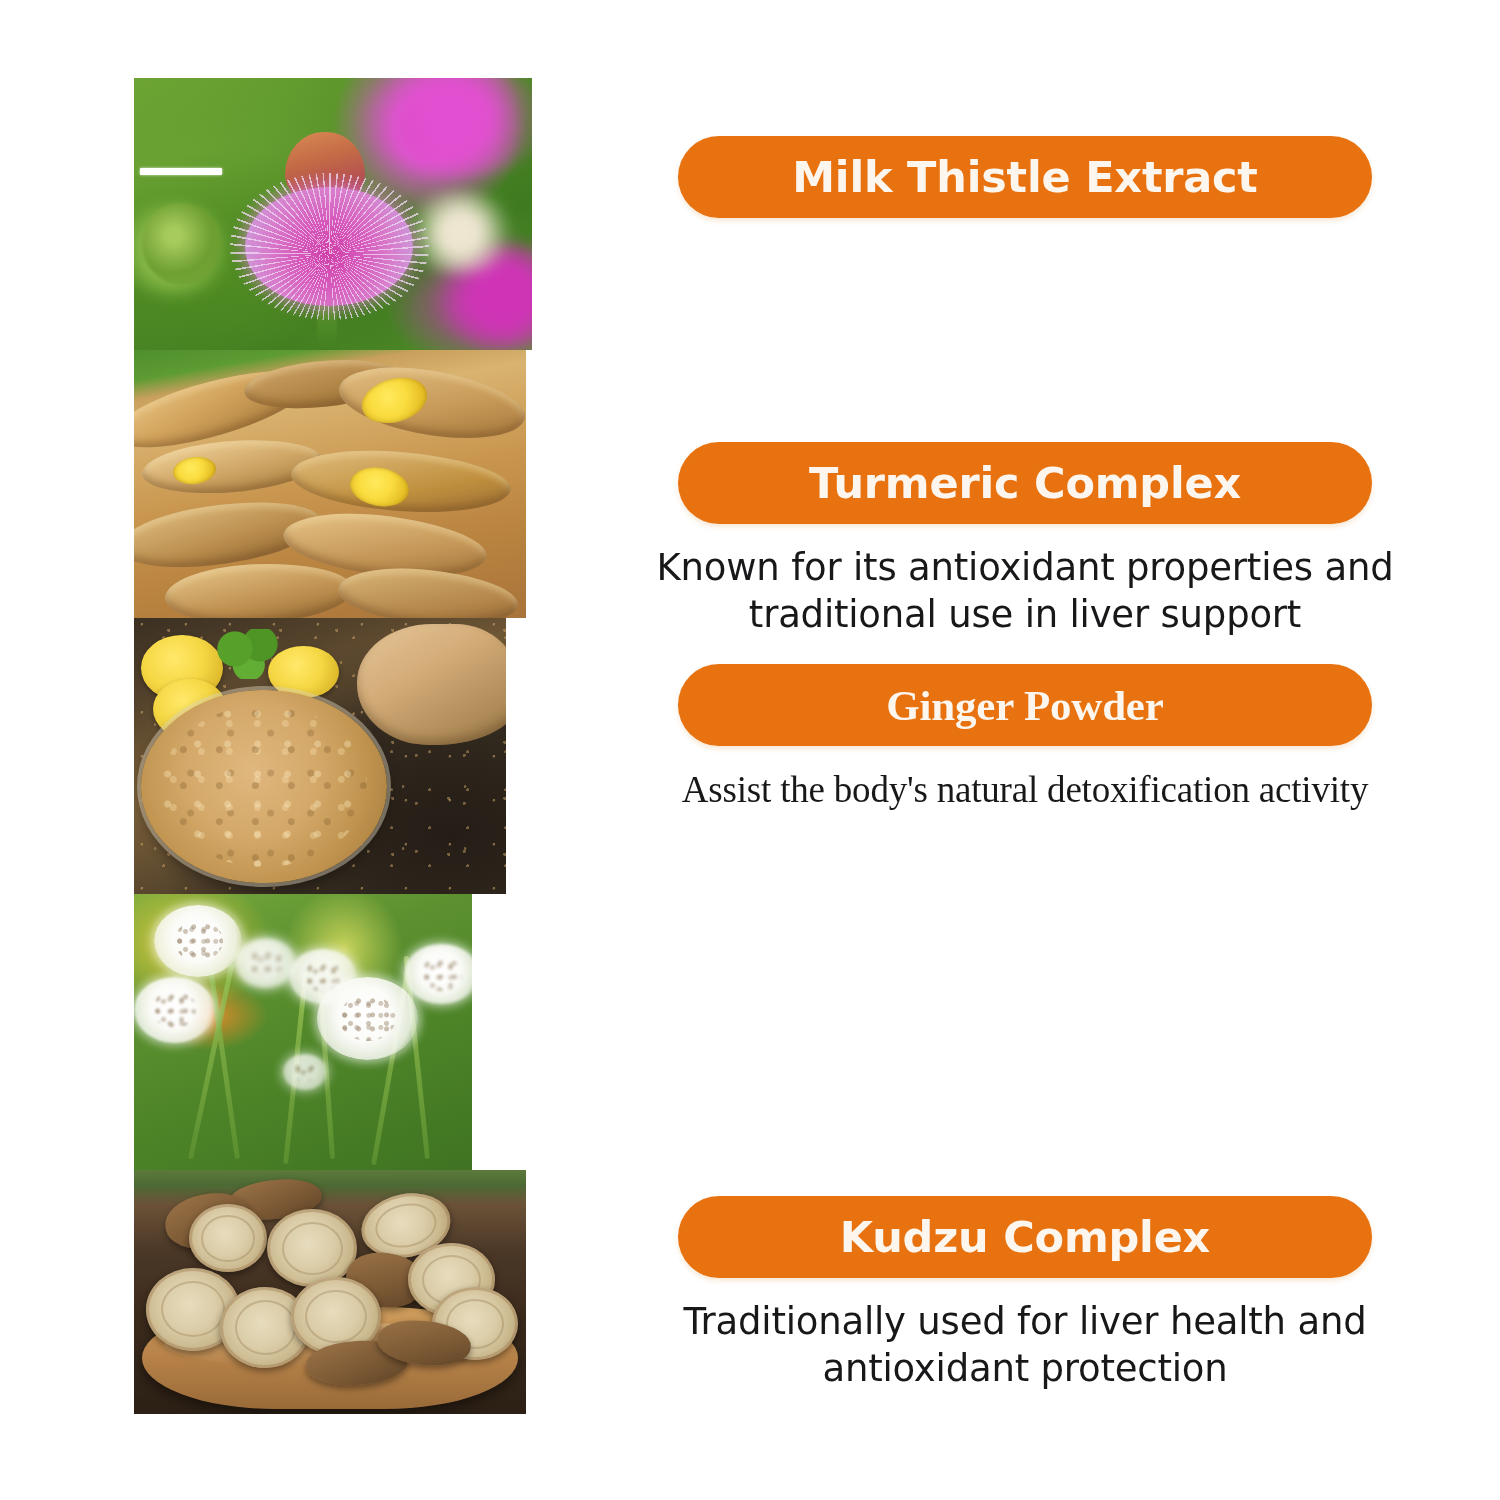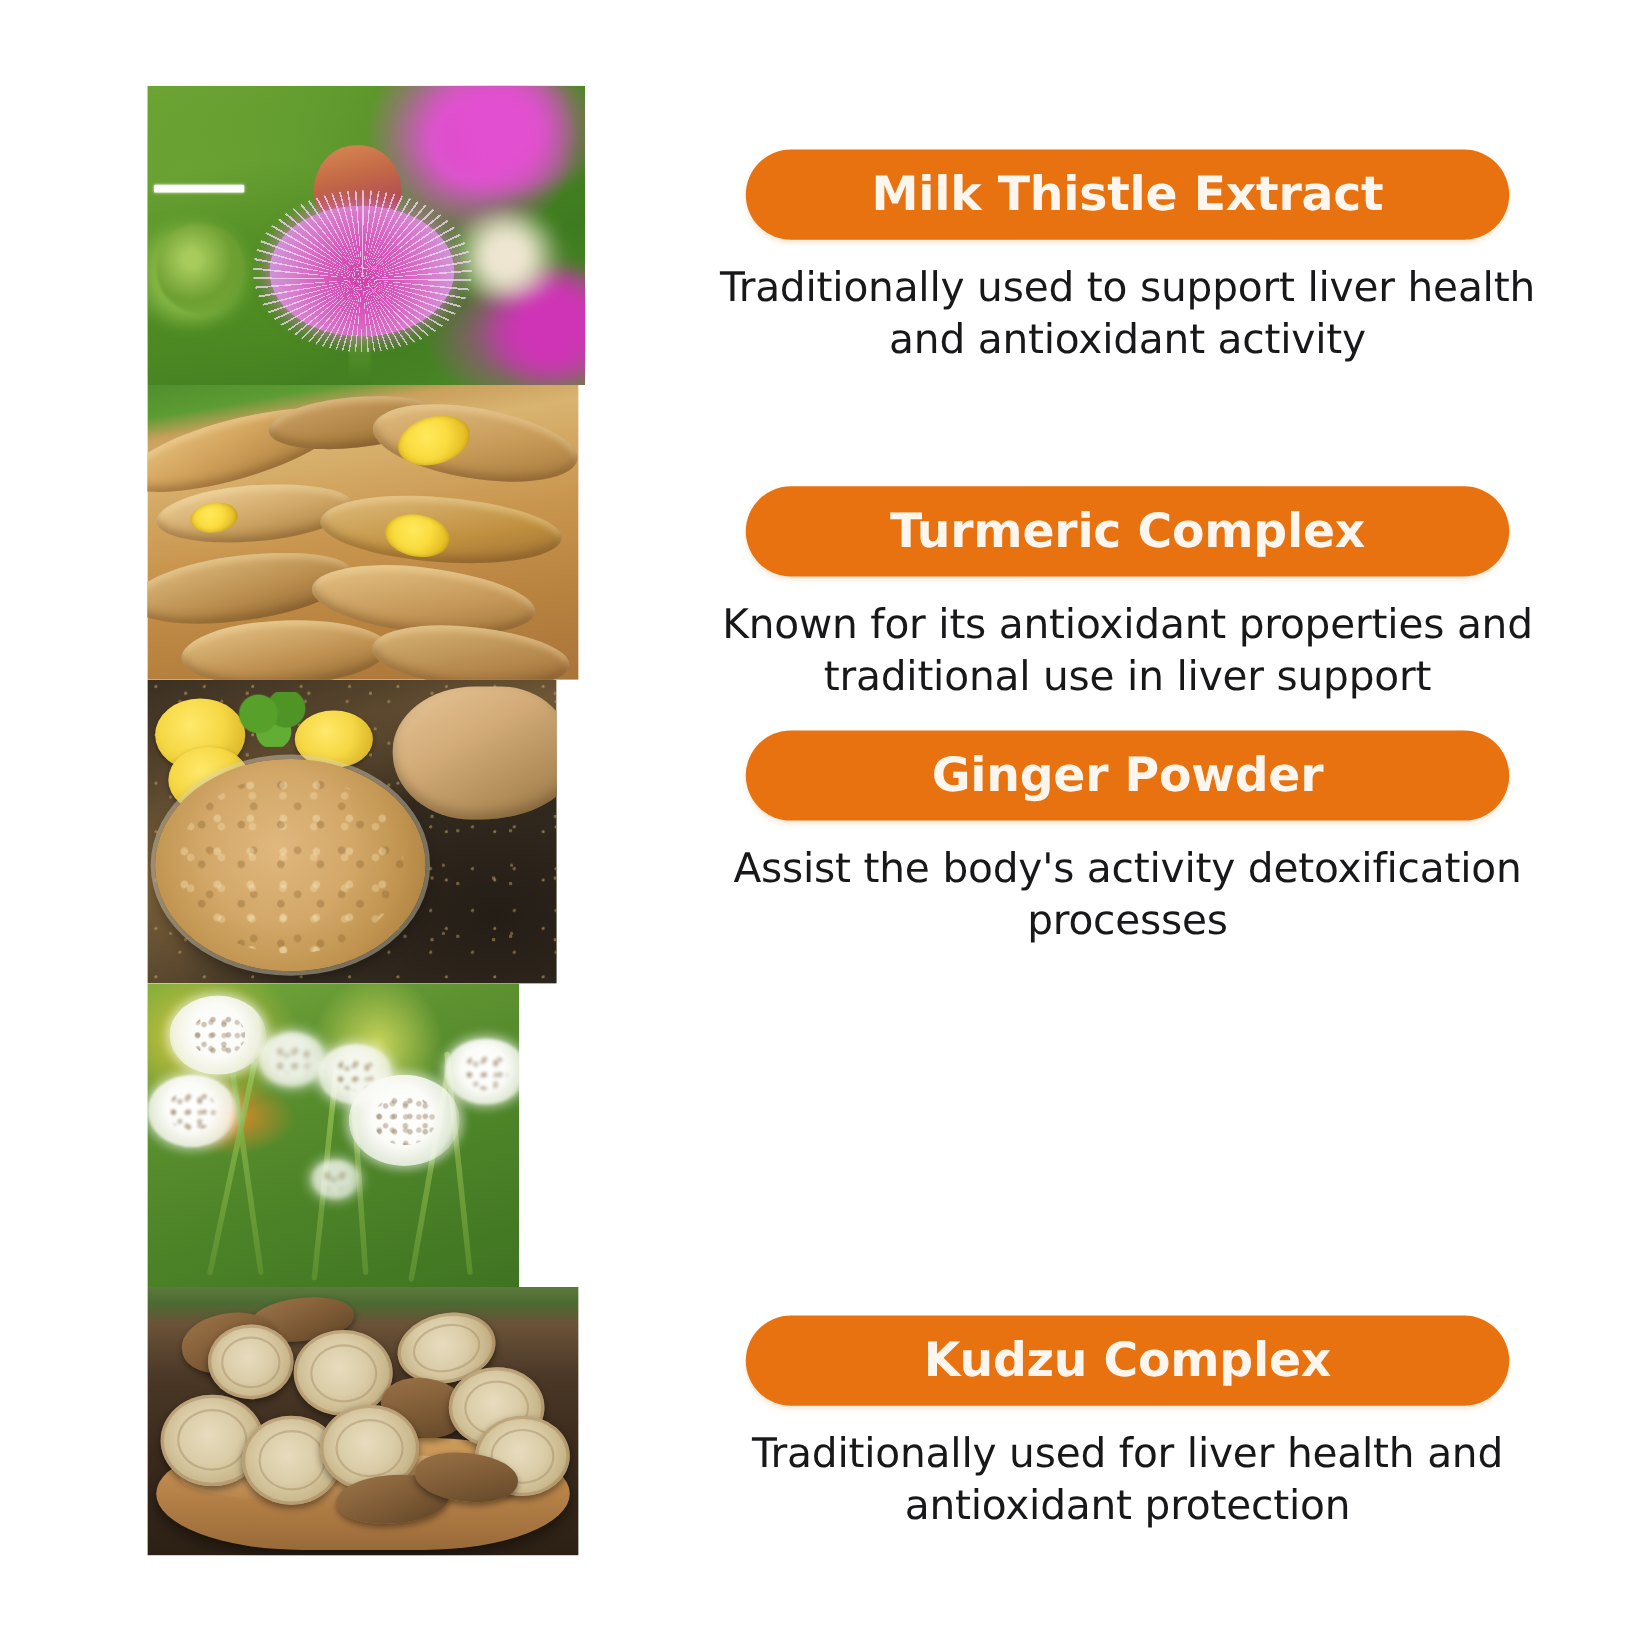--- a/index.html
+++ b/index.html
@@ -404,21 +404,21 @@
     text-align: center;
     color: #18181a;
     font-size: 37px;
     font-weight: 400;
     line-height: 1.27;
     letter-spacing: -0.2px;
   }
 
   .i0 { top: 136px; }
   .i1 { top: 400px; margin-top: 42px; }
-  .i2 { top: 664px; }
+  .i2 { top: 664px; font-family: Liberation Serif, serif; }
   .i3 { top: 927px; }
   .i4 { top: 1196px; }
 </style>
 </head>
 <body>
 
 <div class="page">
 
   <div class="photo-column">
 
@@ -499,35 +499,34 @@
     </div>
 
   </div>
 
   <div class="content-column">
 
     <div class="ingredient i0">
       <div class="badge">
         <span class="badge-label">Milk Thistle Extract</span>
       </div>
-      <div class="desc">Traditionally used to support liver health and antioxidant activity</div>
     </div>
 
     <div class="ingredient i1">
       <div class="badge">
         <span class="badge-label">Turmeric Complex</span>
       </div>
       <div class="desc">Known for its antioxidant properties and traditional use in liver support</div>
     </div>
 
     <div class="ingredient i2">
       <div class="badge">
         <span class="badge-label">Ginger Powder</span>
       </div>
-      <div class="desc">Assist the body's activity detoxification processes</div>
+      <div class="desc">Assist the body's natural detoxification activity</div>
     </div>
 
     <div class="ingredient i3">
     </div>
 
     <div class="ingredient i4">
       <div class="badge">
         <span class="badge-label">Kudzu Complex</span>
       </div>
       <div class="desc">Traditionally used for liver health and antioxidant protection</div>

